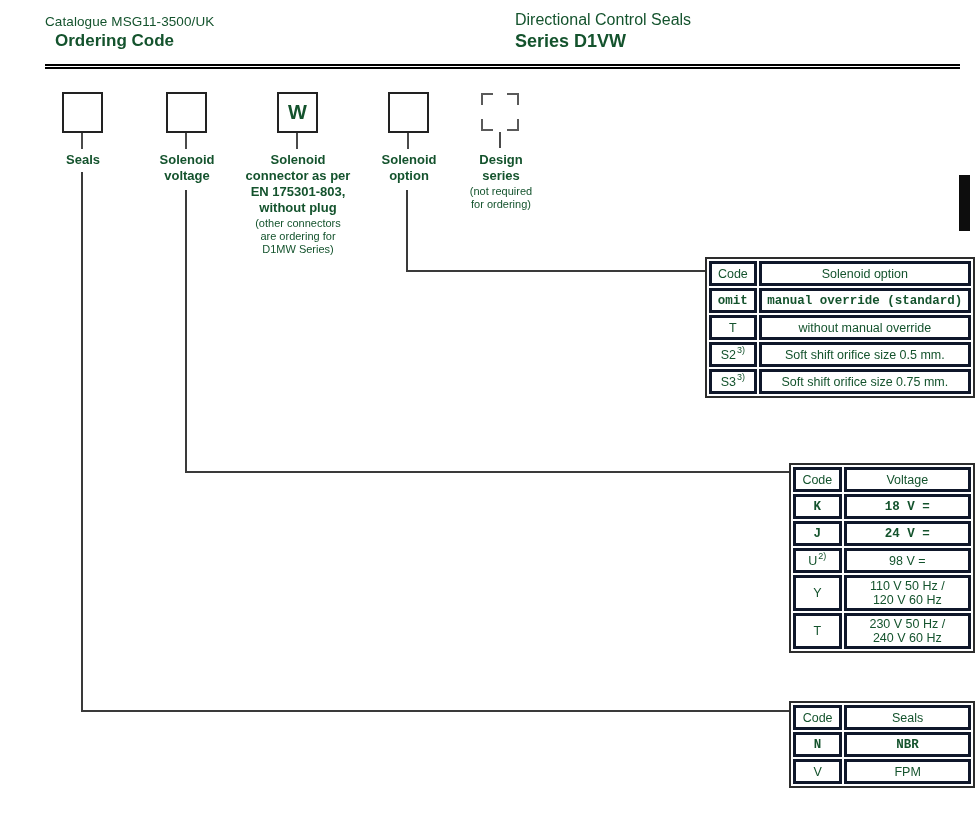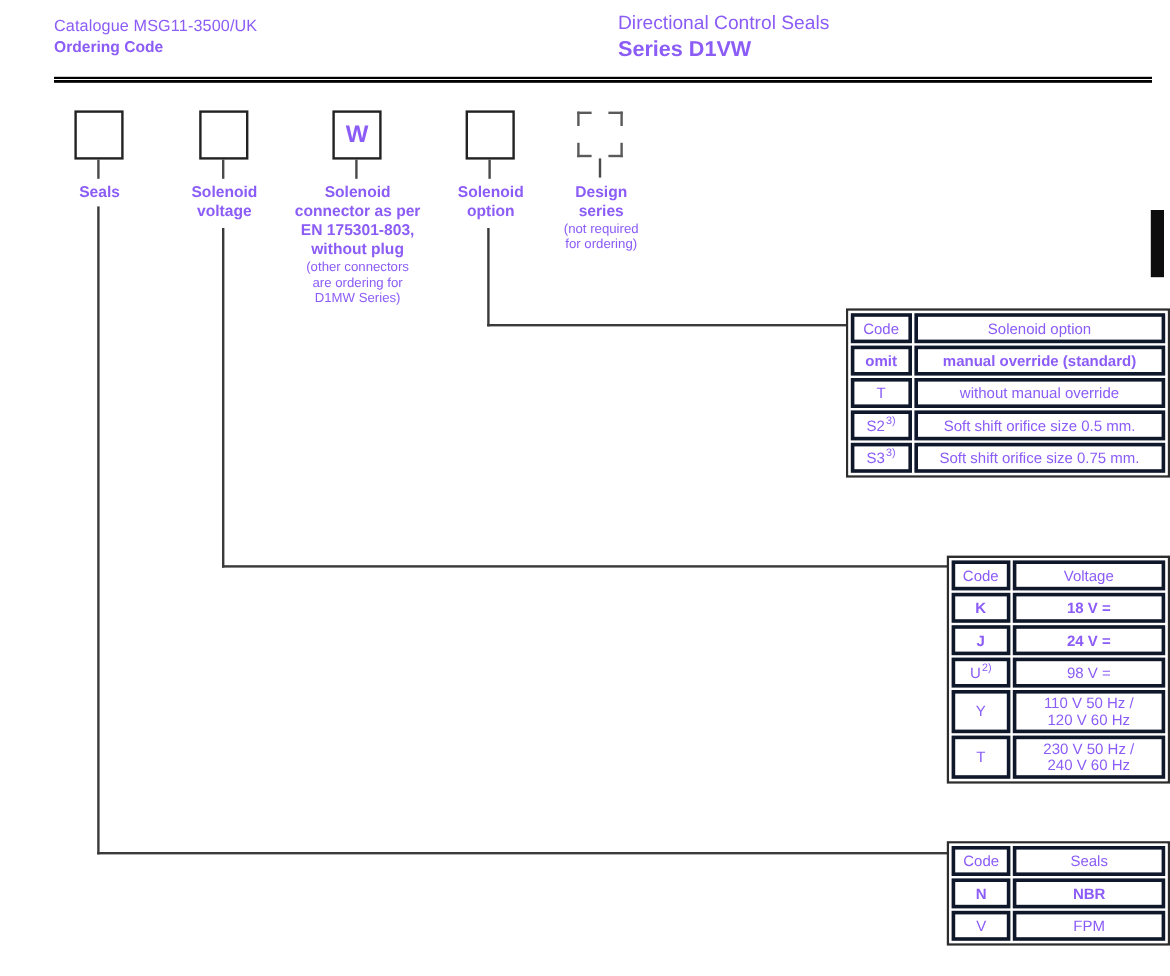--- a/index.html
+++ b/index.html
@@ -1,23 +1,23 @@
 <!DOCTYPE html>
 <html><head>
 <meta charset="utf-8">
 <style>
   html,body{margin:0;padding:0;background:#fff;}
   .page{
     position:relative;width:975px;height:813px;background:#ffffff;
-    font-family:"Liberation Sans",sans-serif;color:#8b5cf6;overflow:hidden;
+    font-family:"Liberation Sans",sans-serif;color:#14532d;overflow:hidden;
   }
   .abs{position:absolute;}
   
   .hdr-catalogue{left:45px;top:14px;font-size:13.5px;letter-spacing:.1px;}
-  .hdr-title{left:45px;top:31px;font-size:13px;font-weight:bold;}
+  .hdr-title{left:55px;top:31px;font-size:17px;font-weight:bold;}
   .hdr-product{left:515px;top:11px;font-size:16px;}
   .hdr-series{left:515px;top:31px;font-size:18px;font-weight:bold;}
   .rule{left:45px;top:64px;width:915px;height:5px;
         background:linear-gradient(#000 0 2px,#fff 2px 3px,#000 3px 5px);}
   
   .codebox{width:37px;height:37px;border:2px solid #222;background:#fff;
            display:flex;align-items:center;justify-content:center;
            font-size:20px;font-weight:bold;top:92px;}
   .corners{width:38px;height:38px;top:93px;}
   .corner{position:absolute;width:10px;height:10px;border:0 solid #5a5a5a;}
@@ -31,21 +31,21 @@
   
   .boxlabel{font-size:13px;font-weight:bold;text-align:center;line-height:16px;top:152px;}
   .boxnote{font-size:11px;font-weight:normal;line-height:13px;margin-top:1px;}
   
   .tblwrap{border:2px solid #2d2d2d;background:#fff;}
   table.codes{border-collapse:separate;border-spacing:2px;background:#fff;}
   table.codes td,table.codes th{
     border:3px solid #0f172a;text-align:center;font-size:12.5px;font-weight:normal;
     padding:1px 4px;height:17px;background:#fff;white-space:nowrap;
   }
-  table.codes .b{font-weight:bold;}
+  table.codes .b{font-weight:bold;font-family:Liberation Mono, monospace;}
   sup.note{font-size:9px;line-height:0;margin-left:1px;}
   .twoline span{display:block;line-height:14px;}
   .pagetab{left:959px;top:175px;width:11px;height:56px;background:#0d0d0d;}
 </style>
 </head>
 <body>
 
 <div class="page">
 
   <div class="abs hdr-catalogue">Catalogue MSG11-3500/UK</div>

